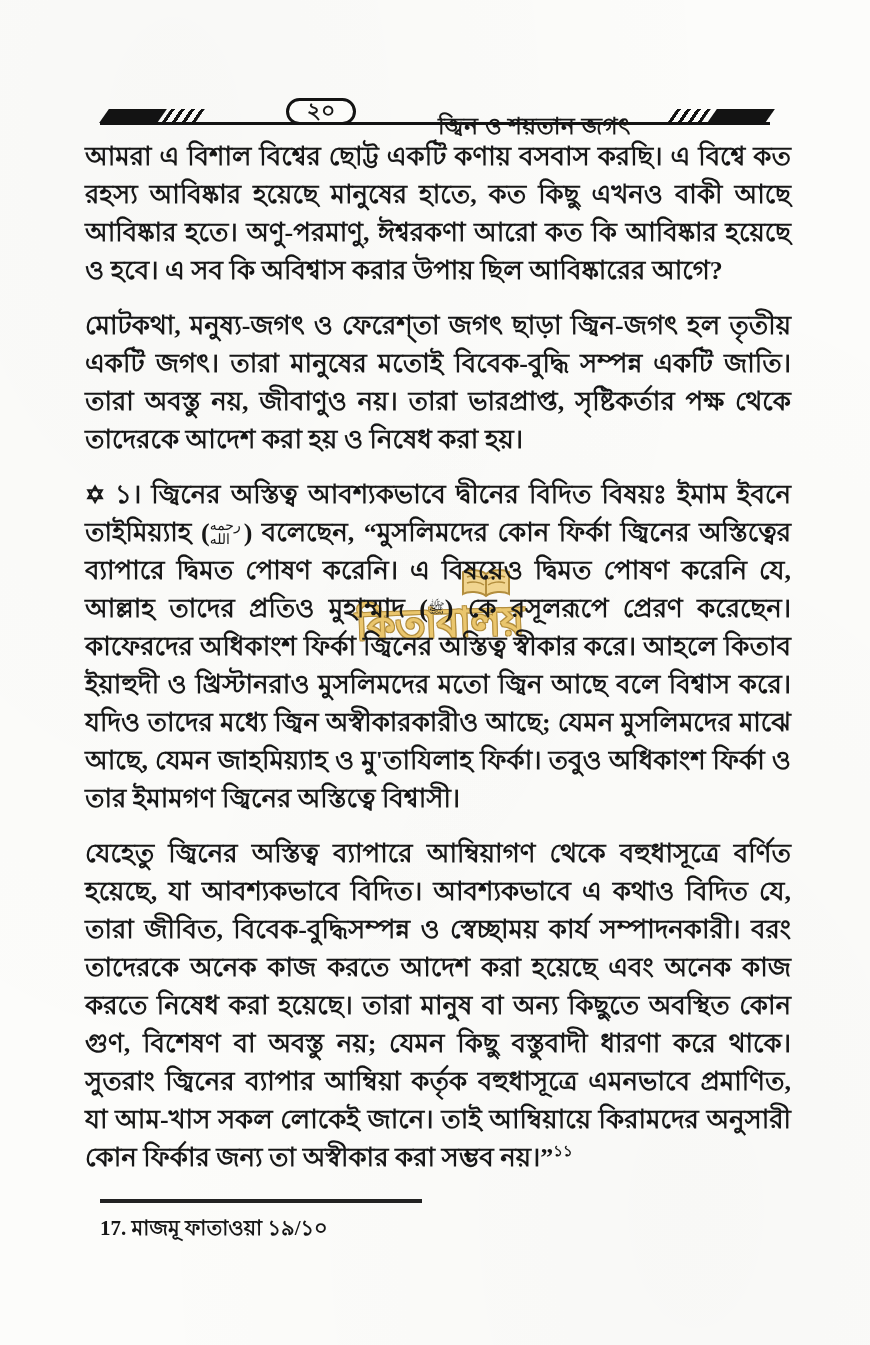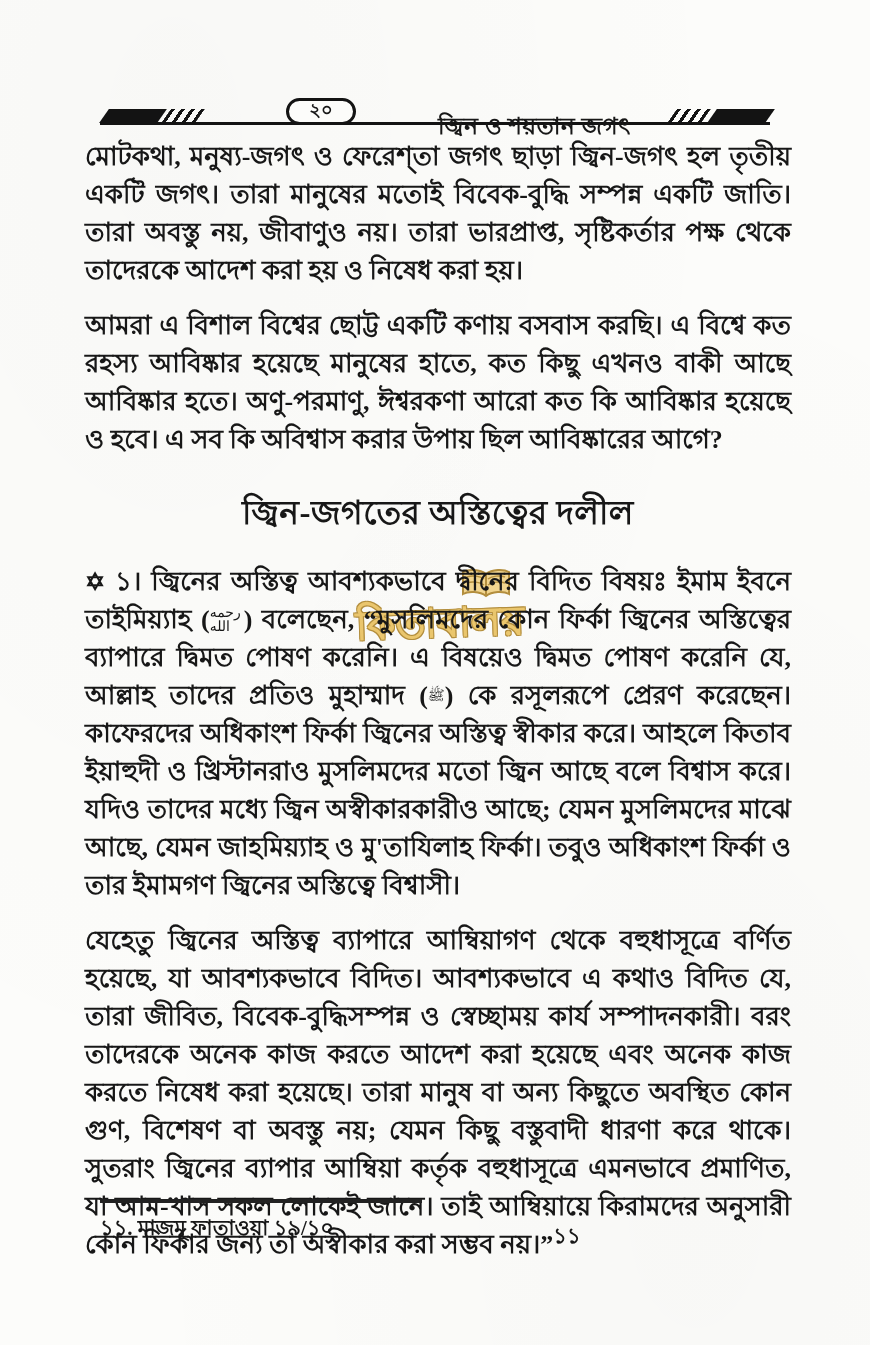--- a/index.html
+++ b/index.html
@@ -37,21 +37,21 @@
   }
   .hdr-stripes.left  { left: 166px; }
   .hdr-stripes.right { left: 672px; }
   .page-number-oval {
     position: absolute; left: 286px; top: 98px;
     width: 70px; height: 27px;
     background: #fcfcfa;
     border: 3px solid #131313; border-radius: 16px;
     box-sizing: border-box;
     display: flex; align-items: center; justify-content: center;
-    font-size: 18px; font-weight: bold;
+    font-size: 22px; font-weight: bold;
   }
   .hdr-title {
     position: absolute; left: 438px; top: 96px;
     font-size: 23px; font-weight: bold; letter-spacing: 0.5px;
     white-space: nowrap;
     margin-top: 12px;
   }
 
   
   .watermark {
@@ -84,21 +84,21 @@
     margin: 28px 0 20px 0;
     font-size: 33px; font-weight: bold;
     text-align: center; letter-spacing: 0.5px;
   }
   .star { display: inline-block; margin-right: 10px; font-size: 24px; }
   .seal {
     display: inline-block; font-size: 14px; font-weight: normal;
     line-height: 1; vertical-align: middle;
     max-width: 34px; transform: translateY(-2px);
   }
-  sup.fn-ref { font-size: 21px; line-height: 0; vertical-align: super; }
+  sup.fn-ref { font-size: 15px; line-height: 0; vertical-align: super; }
 
   
   .footnote {
     position: absolute; left: 100px; top: 1199px; z-index: 1;
   }
   .fn-rule { width: 322px; height: 4px; background: #222; }
   .fn-text {
     margin-top: 9px; font-size: 21px; font-weight: bold;
   }
 </style>
@@ -122,28 +122,27 @@
   <div class="watermark">
     <svg class="book" width="52" height="32" viewBox="0 0 52 32">
       <path d="M26 6 C20 1, 8 1, 3 4 L3 26 C8 23, 20 23, 26 28 C32 23, 44 23, 49 26 L49 4 C44 1, 32 1, 26 6 Z" fill="#f0cf7e" stroke="#a77c1e" stroke-width="2"></path>
       <path d="M26 6 L26 28" stroke="#a77c1e" stroke-width="2" fill="none"></path>
       <path d="M7 9 C12 7, 20 8, 24 11 M7 15 C12 13, 20 14, 24 17 M28 11 C32 8, 40 7, 45 9 M28 17 C32 14, 40 13, 45 15" stroke="#a77c1e" stroke-width="1.5" fill="none"></path>
     </svg>
     <div class="wm-text">কিতাবালয়</div>
   </div>
 
   <div class="body-text">
+    <p>আমরা এ বিশাল বিশ্বের ছোট্ট একটি কণায় বসবাস করছি। এ বিশ্বে কত রহস্য আবিষ্কার হয়েছে মানুষের হাতে, কত কিছু এখনও বাকী আছে আবিষ্কার হতে। অণু-পরমাণু, ঈশ্বরকণা আরো কত কি আবিষ্কার হয়েছে ও হবে। এ সব কি অবিশ্বাস করার উপায় ছিল আবিষ্কারের আগে?</p>
     <p>মোটকথা, মনুষ্য-জগৎ ও ফেরেশ্‌তা জগৎ ছাড়া জ্বিন-জগৎ হল তৃতীয় একটি জগৎ। তারা মানুষের মতোই বিবেক-বুদ্ধি সম্পন্ন একটি জাতি। তারা অবস্তু নয়, জীবাণুও নয়। তারা ভারপ্রাপ্ত, সৃষ্টিকর্তার পক্ষ থেকে তাদেরকে আদেশ করা হয় ও নিষেধ করা হয়।</p>
-    <p>আমরা এ বিশাল বিশ্বের ছোট্ট একটি কণায় বসবাস করছি। এ বিশ্বে কত রহস্য আবিষ্কার হয়েছে মানুষের হাতে, কত কিছু এখনও বাকী আছে আবিষ্কার হতে। অণু-পরমাণু, ঈশ্বরকণা আরো কত কি আবিষ্কার হয়েছে ও হবে। এ সব কি অবিশ্বাস করার উপায় ছিল আবিষ্কারের আগে?</p>
 
-    <h2 class="section-heading">জ্বিন-জগতের অস্তিত্বের দলীল</h2>
 
     <p><span class="star">✡</span><span>১। জ্বিনের অস্তিত্ব আবশ্যকভাবে দ্বীনের বিদিত বিষয়ঃ ইমাম ইবনে তাইমিয়্যাহ (</span><span class="seal">رحمه الله</span><span>) বলেছেন, “মুসলিমদের কোন ফির্কা জ্বিনের অস্তিত্বের ব্যাপারে দ্বিমত পোষণ করেনি। এ বিষয়েও দ্বিমত পোষণ করেনি যে, আল্লাহ তাদের প্রতিও মুহাম্মাদ (</span><span class="seal">ﷺ</span><span>) কে রসূলরূপে প্রেরণ করেছেন। কাফেরদের অধিকাংশ ফির্কা জ্বিনের অস্তিত্ব স্বীকার করে। আহলে কিতাব ইয়াহুদী ও খ্রিস্টানরাও মুসলিমদের মতো জ্বিন আছে বলে বিশ্বাস করে। যদিও তাদের মধ্যে জ্বিন অস্বীকারকারীও আছে; যেমন মুসলিমদের মাঝে আছে, যেমন জাহমিয়্যাহ ও মু'তাযিলাহ ফির্কা। তবুও অধিকাংশ ফির্কা ও তার ইমামগণ জ্বিনের অস্তিত্বে বিশ্বাসী।</span></p>
 
     <p><span>যেহেতু জ্বিনের অস্তিত্ব ব্যাপারে আম্বিয়াগণ থেকে বহুধাসূত্রে বর্ণিত হয়েছে, যা আবশ্যকভাবে বিদিত। আবশ্যকভাবে এ কথাও বিদিত যে, তারা জীবিত, বিবেক-বুদ্ধিসম্পন্ন ও স্বেচ্ছাময় কার্য সম্পাদনকারী। বরং তাদেরকে অনেক কাজ করতে আদেশ করা হয়েছে এবং অনেক কাজ করতে নিষেধ করা হয়েছে। তারা মানুষ বা অন্য কিছুতে অবস্থিত কোন গুণ, বিশেষণ বা অবস্তু নয়; যেমন কিছু বস্তুবাদী ধারণা করে থাকে। সুতরাং জ্বিনের ব্যাপার আম্বিয়া কর্তৃক বহুধাসূত্রে এমনভাবে প্রমাণিত, যা আম-খাস সকল লোকেই জানে। তাই আম্বিয়ায়ে কিরামদের অনুসারী কোন ফির্কার জন্য তা অস্বীকার করা সম্ভব নয়।”</span><sup class="fn-ref">১১</sup></p>
   </div>
 
   <div class="footnote">
     <div class="fn-rule"></div>
-    <div class="fn-text">১১. মাজমূ ফাতাওয়া ১৯/১০</div>
+    <div class="fn-text">17. মাজমূ ফাতাওয়া ১৯/১০</div>
   </div>
 
 </div>
 
 </body></html>

